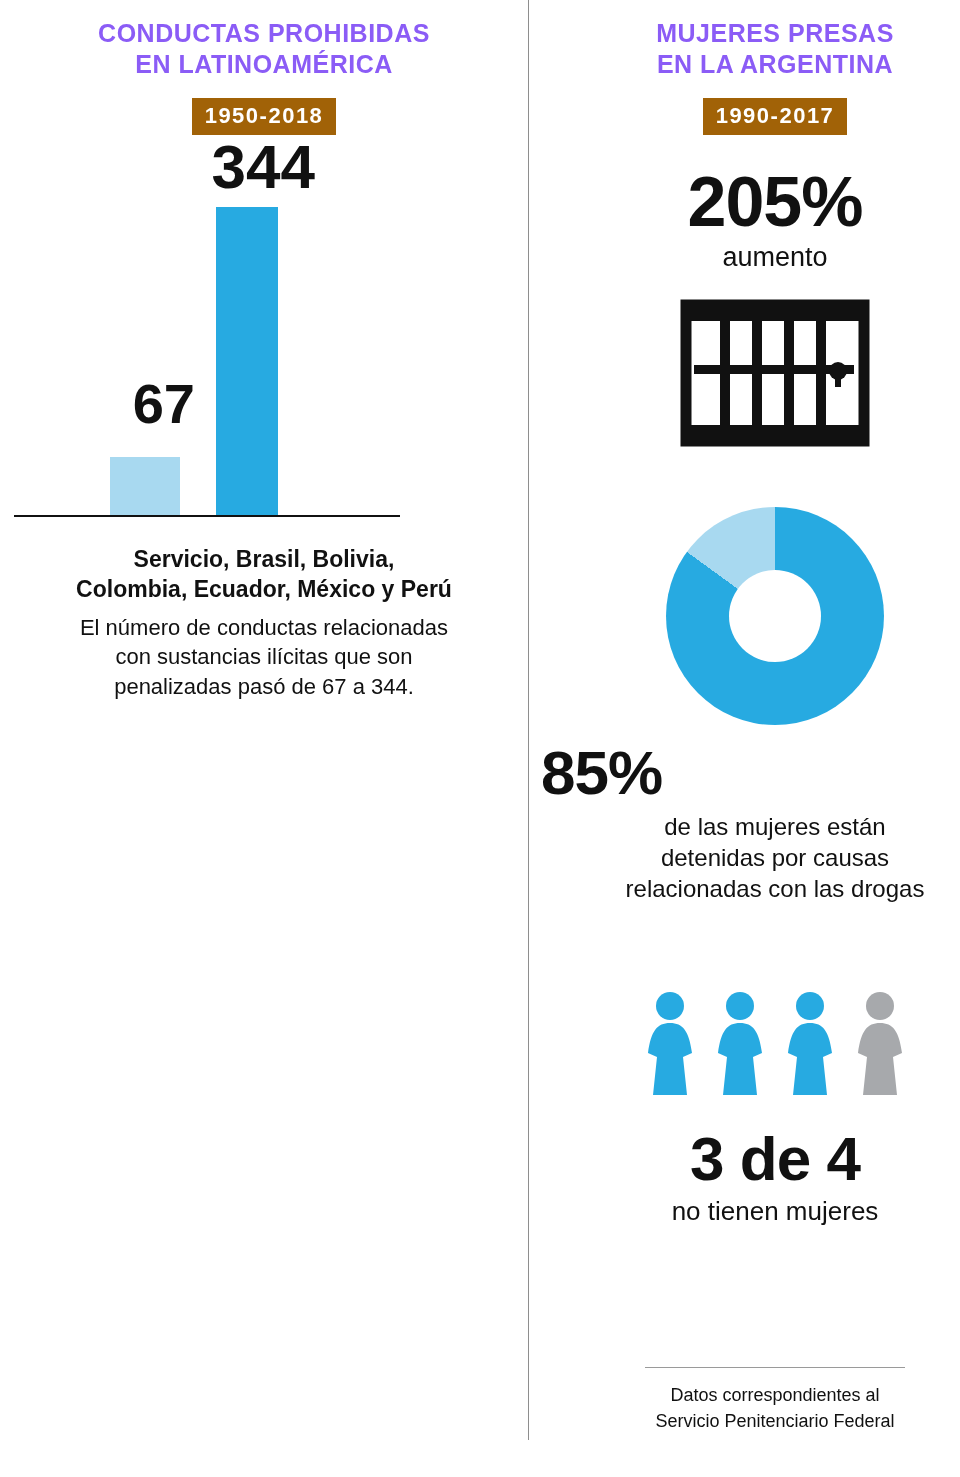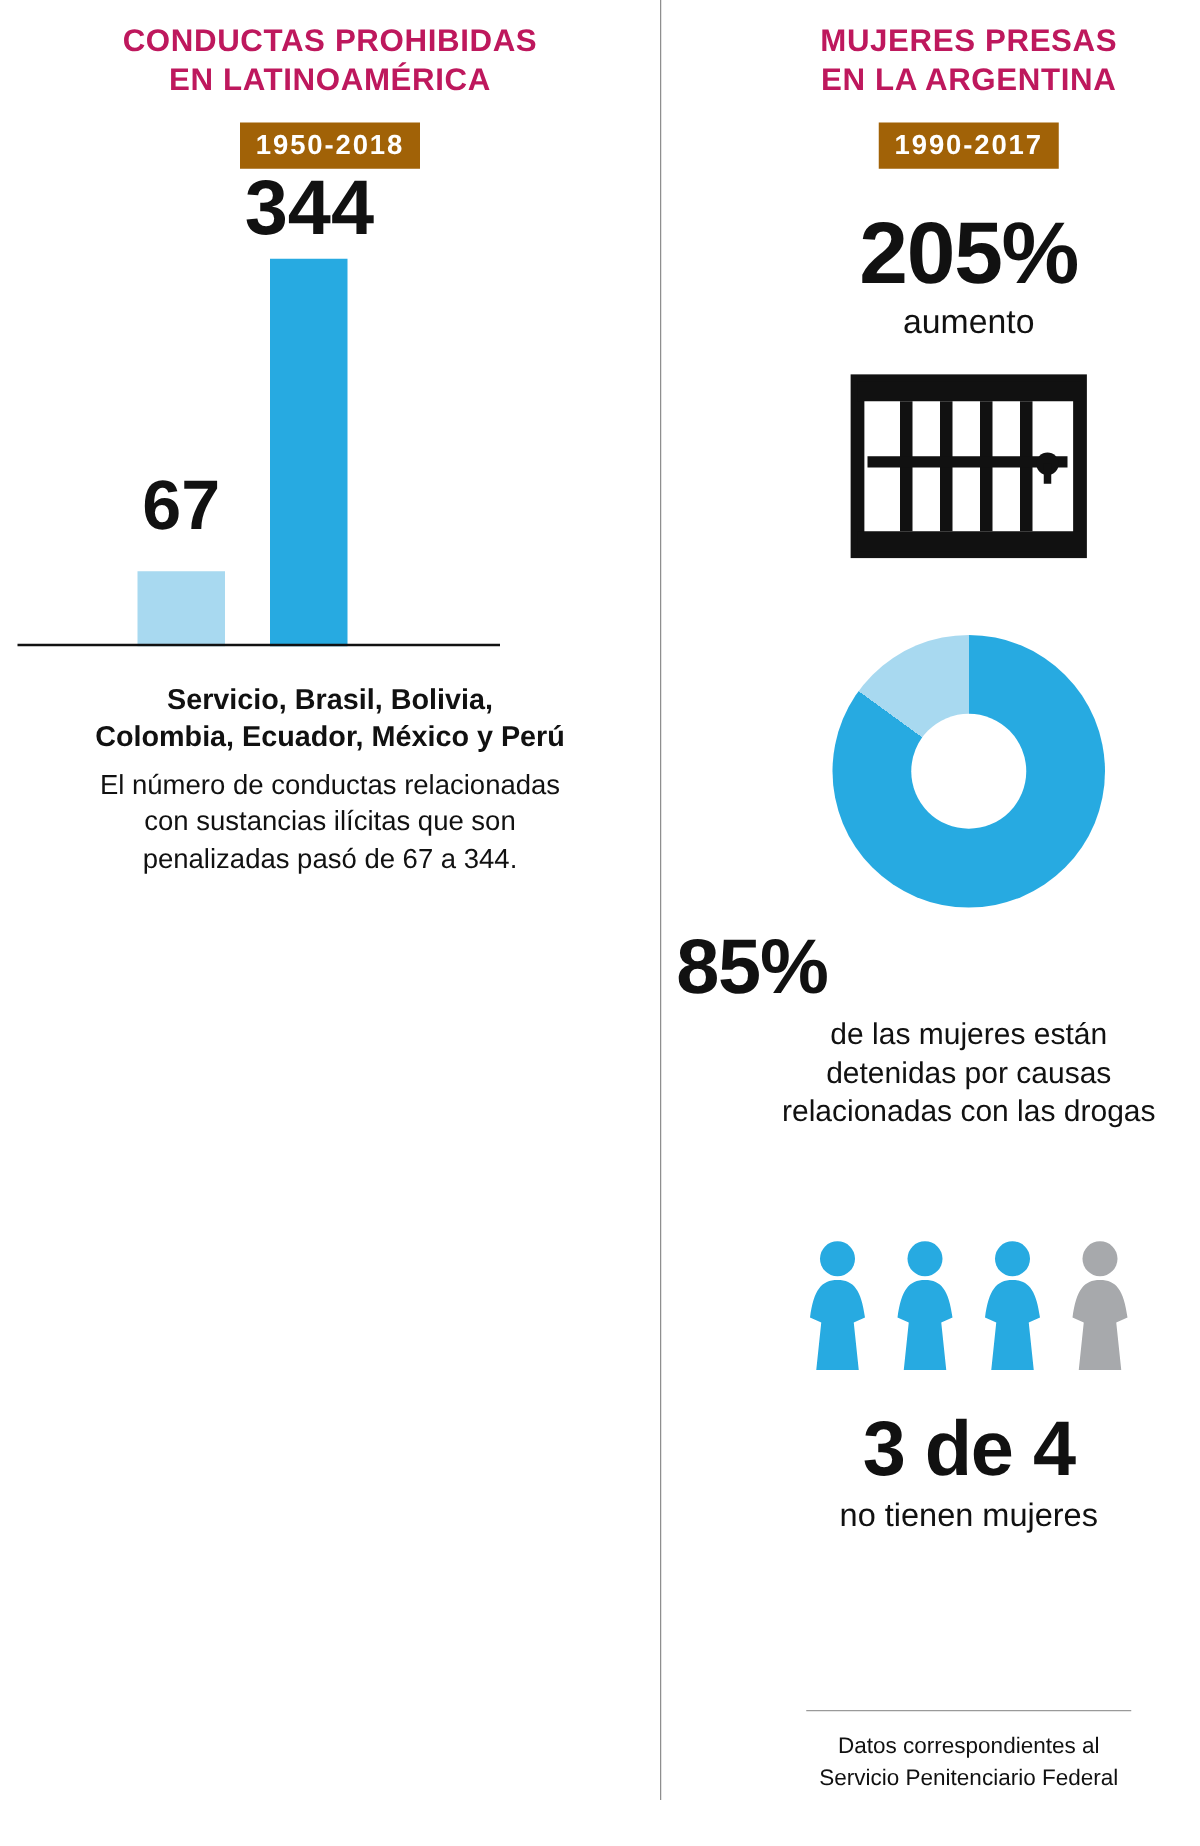--- a/index.html
+++ b/index.html
@@ -34,21 +34,21 @@
     background: #8e8e8e;
   }
 
   
   .title {
     text-align: center;
     font-weight: bold;
     font-size: 25px;
     letter-spacing: 0.5px;
     line-height: 1.24;
-    color: #be185d;
+    color: #8b5cf6;
     text-transform: uppercase;
   }
   #panel-left .title { margin: 18px 80px 0 80px; }
   #panel-right .title { margin: 18px 20px 0 20px; }
 
   .period {
     display: inline-block;
     background: #a16207;
     color: #ffffff;
     font-weight: bold;
@@ -78,21 +78,21 @@
     left: 216px;
     width: 62px;
     height: 310px;
     background: #27aae1;
   }
   .bar-value {
     position: absolute;
     font-weight: bold;
     font-size: 56px;
     color: #111111;
-    text-align: center;
+    text-align: right;
   }
   .val-small { left: 95px;  bottom: 60px;  width: 100px; }
   .val-large { left: 180px; bottom: 315px; width: 135px; font-size: 62px; }
   .axis {
     position: absolute;
     left: 14px;
     bottom: 0;
     width: 386px;
     height: 2px;
     background: #111111;

